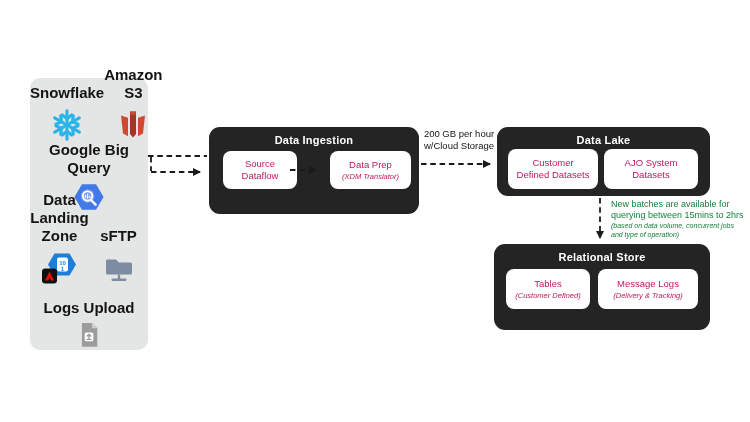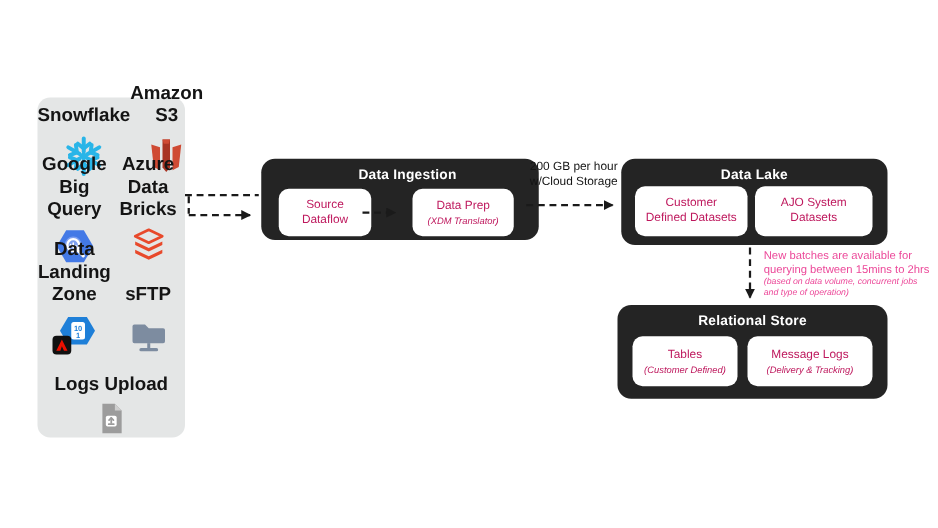--- a/index.html
+++ b/index.html
@@ -26,26 +26,26 @@
   .sec4{padding-top:11px;margin-top:3px;justify-content:center;} .sec4 .ic{height:30px;margin-top:3px;}
   
   .dark{position:absolute;background:#242424;border-radius:11px;color:#fff;}
   .dtitle{text-align:center;font-weight:bold;font-size:11px;margin-top:7px;letter-spacing:.2px;}
   .wbox{
     position:absolute;background:#fff;border-radius:8px;color:#be185d;
     display:flex;flex-direction:column;align-items:center;justify-content:center;text-align:center;
   }
   .wmain{font-size:9.5px;line-height:1.3;}
   .wsub{font-size:7.5px;font-style:italic;line-height:1.2;margin-top:1px;text-align:center;}
-  #ingestion{left:209px;top:127px;width:210px;height:65px;padding-left:12px;}
+  #ingestion{left:209px;top:127px;width:210px;height:87px;}
   #datalake{left:497px;top:127px;width:213px;height:69px;}
-  #relstore{left:494px;top:244px;width:216px;height:75px;}
+  #relstore{left:494px;top:244px;width:216px;height:86px;}
   
   .flow-label{position:absolute;left:417px;top:128px;width:84px;text-align:center;font-size:9.5px;line-height:1.25;color:#141414;}
-  .annotation{position:absolute;left:611px;top:199px;width:138px;color:#ec4899;}
+  .annotation{position:absolute;left:611px;top:199px;width:138px;color:#15803d;}
   .a-main{font-size:9px;line-height:1.24;}
   .a-note{font-size:7px;font-style:italic;line-height:1.18;margin-top:1px;width:126px;}
   
   .overlay{position:absolute;left:0;top:0;width:750px;height:422px;pointer-events:none;}
   .dash{stroke:#1a1a1a;stroke-width:1.8;fill:none;stroke-dasharray:5.5 3.8;}
 </style>
 </head>
 <body>
 
 <div class="canvas">
@@ -111,32 +111,20 @@
         <div class="lblwrap lbl2">
             <span class="lbl">Google Big Query</span>
           </div>
         <div class="ic">
           <svg width="34" height="32" viewBox="0 0 36 34">
             <polygon points="2.5,17 10.5,3.5 25.5,3.5 33.5,17 25.5,30.5 10.5,30.5" fill="#4379E6"></polygon>
             <circle cx="16.5" cy="16" r="7.2" fill="#7D9FF0"></circle>
             <circle cx="16.5" cy="16" r="5" fill="none" stroke="#ffffff" stroke-width="2"></circle>
             <path d="M20.6,20.7 L25,25.2" stroke="#ffffff" stroke-width="2.6" stroke-linecap="round"></path>
             <path d="M14.2,17.6 v-2 M16.5,18.2 v-4 M18.8,17.6 v-1.2" stroke="#ffffff" stroke-width="1.3" stroke-linecap="round"></path>
-          </svg>
-        </div>
-      </div>
-      <div class="src">
-        <div class="lblwrap lbl2">
-            <span class="lbl">Azure Data Bricks</span>
-          </div>
-        <div class="ic">
-          <svg width="34" height="32" viewBox="0 0 36 33">
-            <path d="M18,2.5 L29.5,8 L18,13.5 L6.5,8 Z" fill="none" stroke="#E8492B" stroke-width="2.2" stroke-linejoin="round"></path>
-            <path d="M6.5,12.5 L6.5,15.5 L18,21 L29.5,15.5 L29.5,12.5 L18,18 Z" fill="#E8492B"></path>
-            <path d="M6.5,19.5 L6.5,22.5 L18,28 L29.5,22.5 L29.5,19.5 L18,25 Z" fill="#E8492B"></path>
           </svg>
         </div>
       </div>
     </div>
 
     <div class="divider"></div>
 
     <div class="sec sec3">
       <div class="src">
         <div class="lblwrap lbl2">

